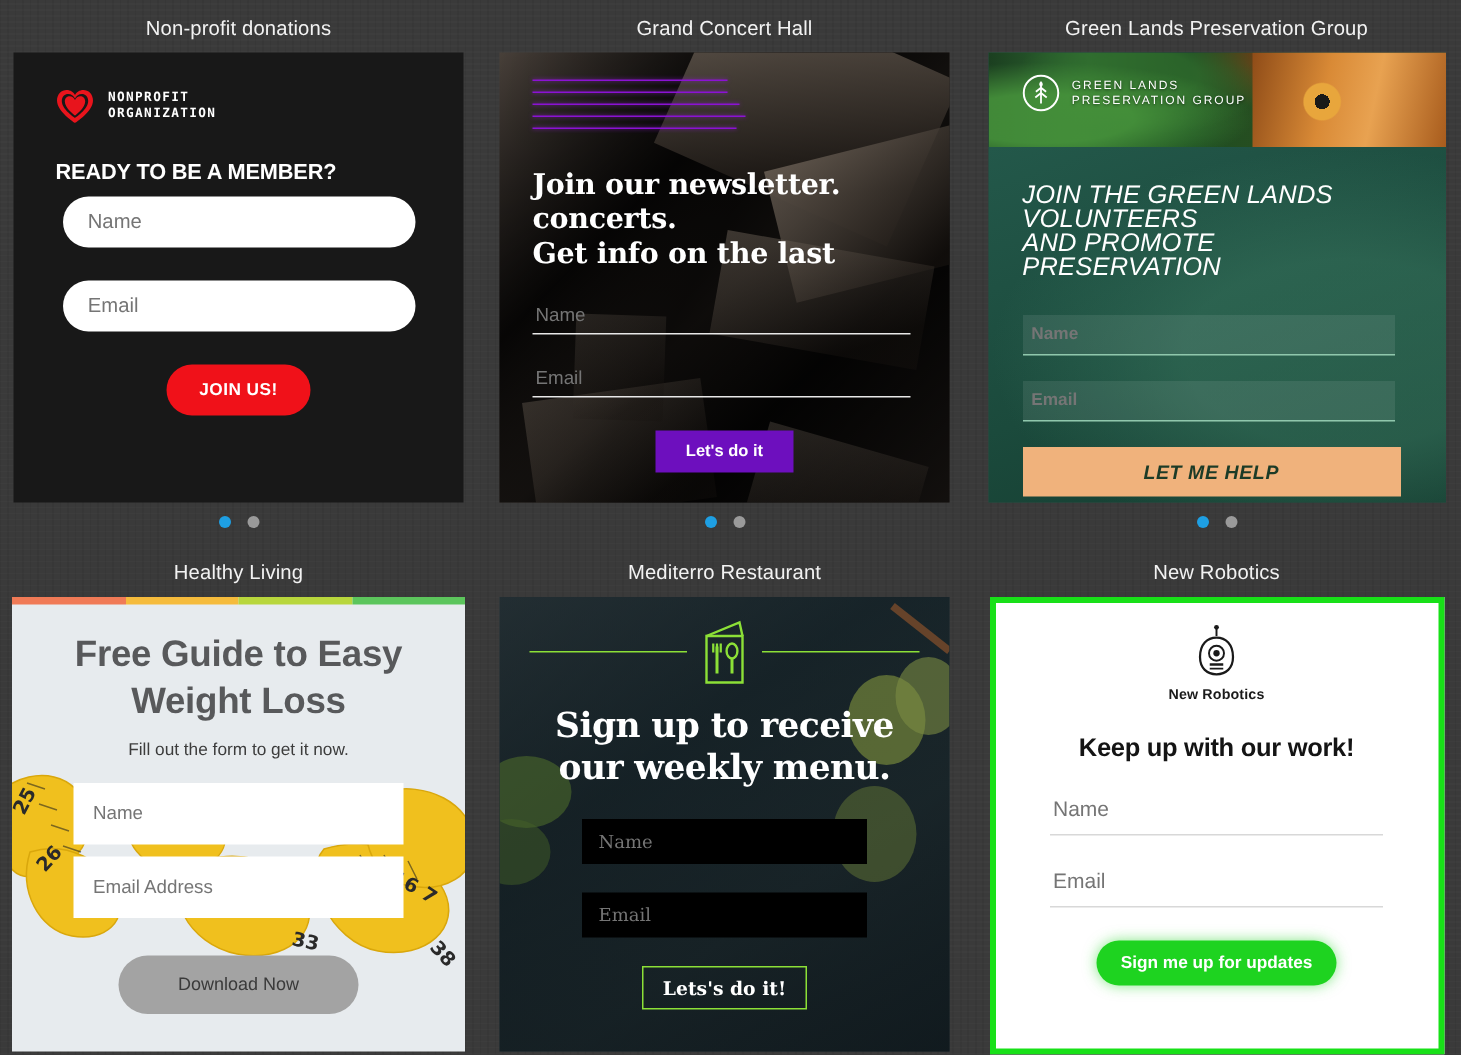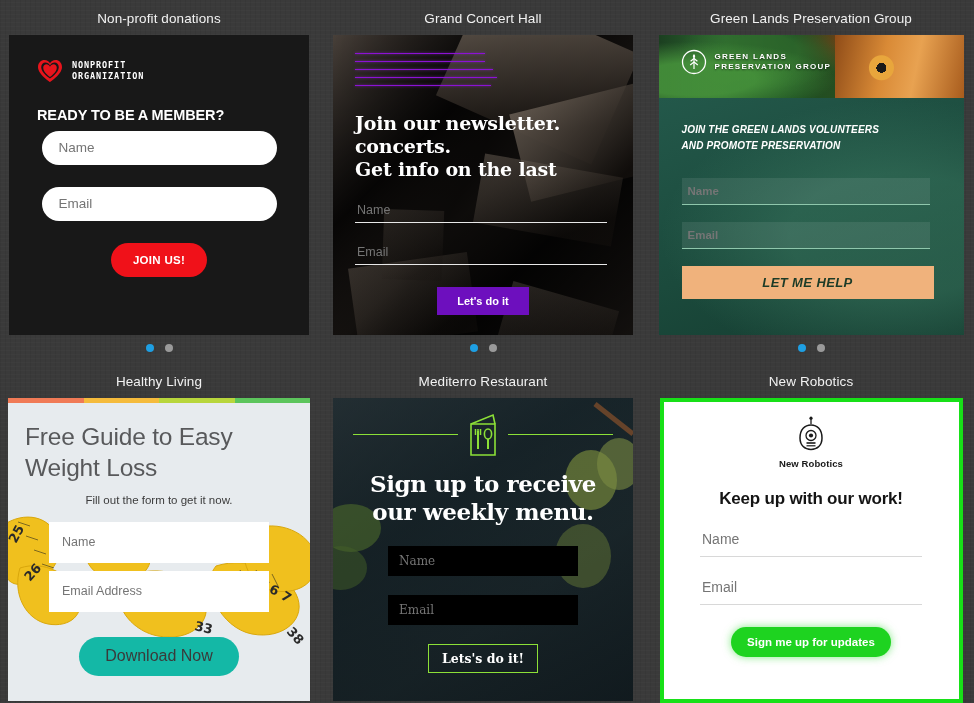--- a/index.html
+++ b/index.html
@@ -220,37 +220,37 @@
   }
   .gl-logo {
     position: absolute; left: 22px; top: 14px;
     display: flex; align-items: center; gap: 8px;
     z-index: 3;
   }
   .gl-logo-mark { width: 26px; height: 26px; flex: none; }
   .gl-logo-text {
     font-size: 8px;
     line-height: 10px;
-    font-weight: bold;
+    font-weight: normal;
     letter-spacing: 1.3px;
     color: #ffffff;
     text-shadow: 0 1px 2px rgba(0,0,0,0.6);
   }
   .gl-body {
     padding: 24px 23px 0 23px;
     position: relative;
     background:
       radial-gradient(ellipse at 78% 58%, rgba(58,120,96,0.5) 0 32%, rgba(0,0,0,0) 70%),
       linear-gradient(160deg, #23584a 0%, #1b4a3c 55%, #143b2f 100%);
     height: 237px;
   }
   .gl-heading {
-    font-size: 10px;
+    font-size: 17px;
     line-height: 16px;
-    font-weight: bold;
+    font-weight: normal;
     font-style: italic;
     color: #ffffff;
     letter-spacing: 0.15px;
     margin-bottom: 24px;
   }
   .gl-field {
     display: block;
     width: 248px;
     height: 27px;
     background: rgba(255,255,255,0.085);
@@ -288,22 +288,22 @@
     overflow: hidden;
   }
   .hl-topbar { display: flex; height: 5px; width: 100%; }
   .hl-topbar i { flex: 1; display: block; }
   .hl-tape { position: absolute; inset: 0; pointer-events: none; }
   .hl-inner { position: relative; z-index: 3; padding: 18px 17px 0 17px; }
   .hl-heading {
     font-size: 24.5px;
     line-height: 31px;
     color: #58595b;
-    font-weight: normal;
-    text-align: left;
+    font-weight: bold;
+    text-align: center;
     letter-spacing: -0.2px;
   }
   .hl-sub {
     font-size: 11.5px;
     color: #3c3c3c;
     text-align: center;
     margin-top: 11px;
     margin-bottom: 16px;
   }
   .hl-field {
@@ -316,24 +316,24 @@
     font-size: 12.5px;
     padding-left: 13px;
     margin: 0 auto;
     font-family: "Liberation Sans", sans-serif;
   }
   .hl-field-gap { height: 8px; }
   .hl-btn {
     display: block;
     width: 160px; height: 39px;
     border-radius: 20px;
-    background: #14b8a6;
+    background: #a3a3a3;
     color: #3a3a3a;
     border: none;
-    font-size: 16px;
+    font-size: 12px;
     margin: 25px auto 0 auto;
     cursor: pointer;
     font-family: "Liberation Sans", sans-serif;
   }
 
   
   .card-med {
     width: 300px;
     height: 303px;
     position: relative;

